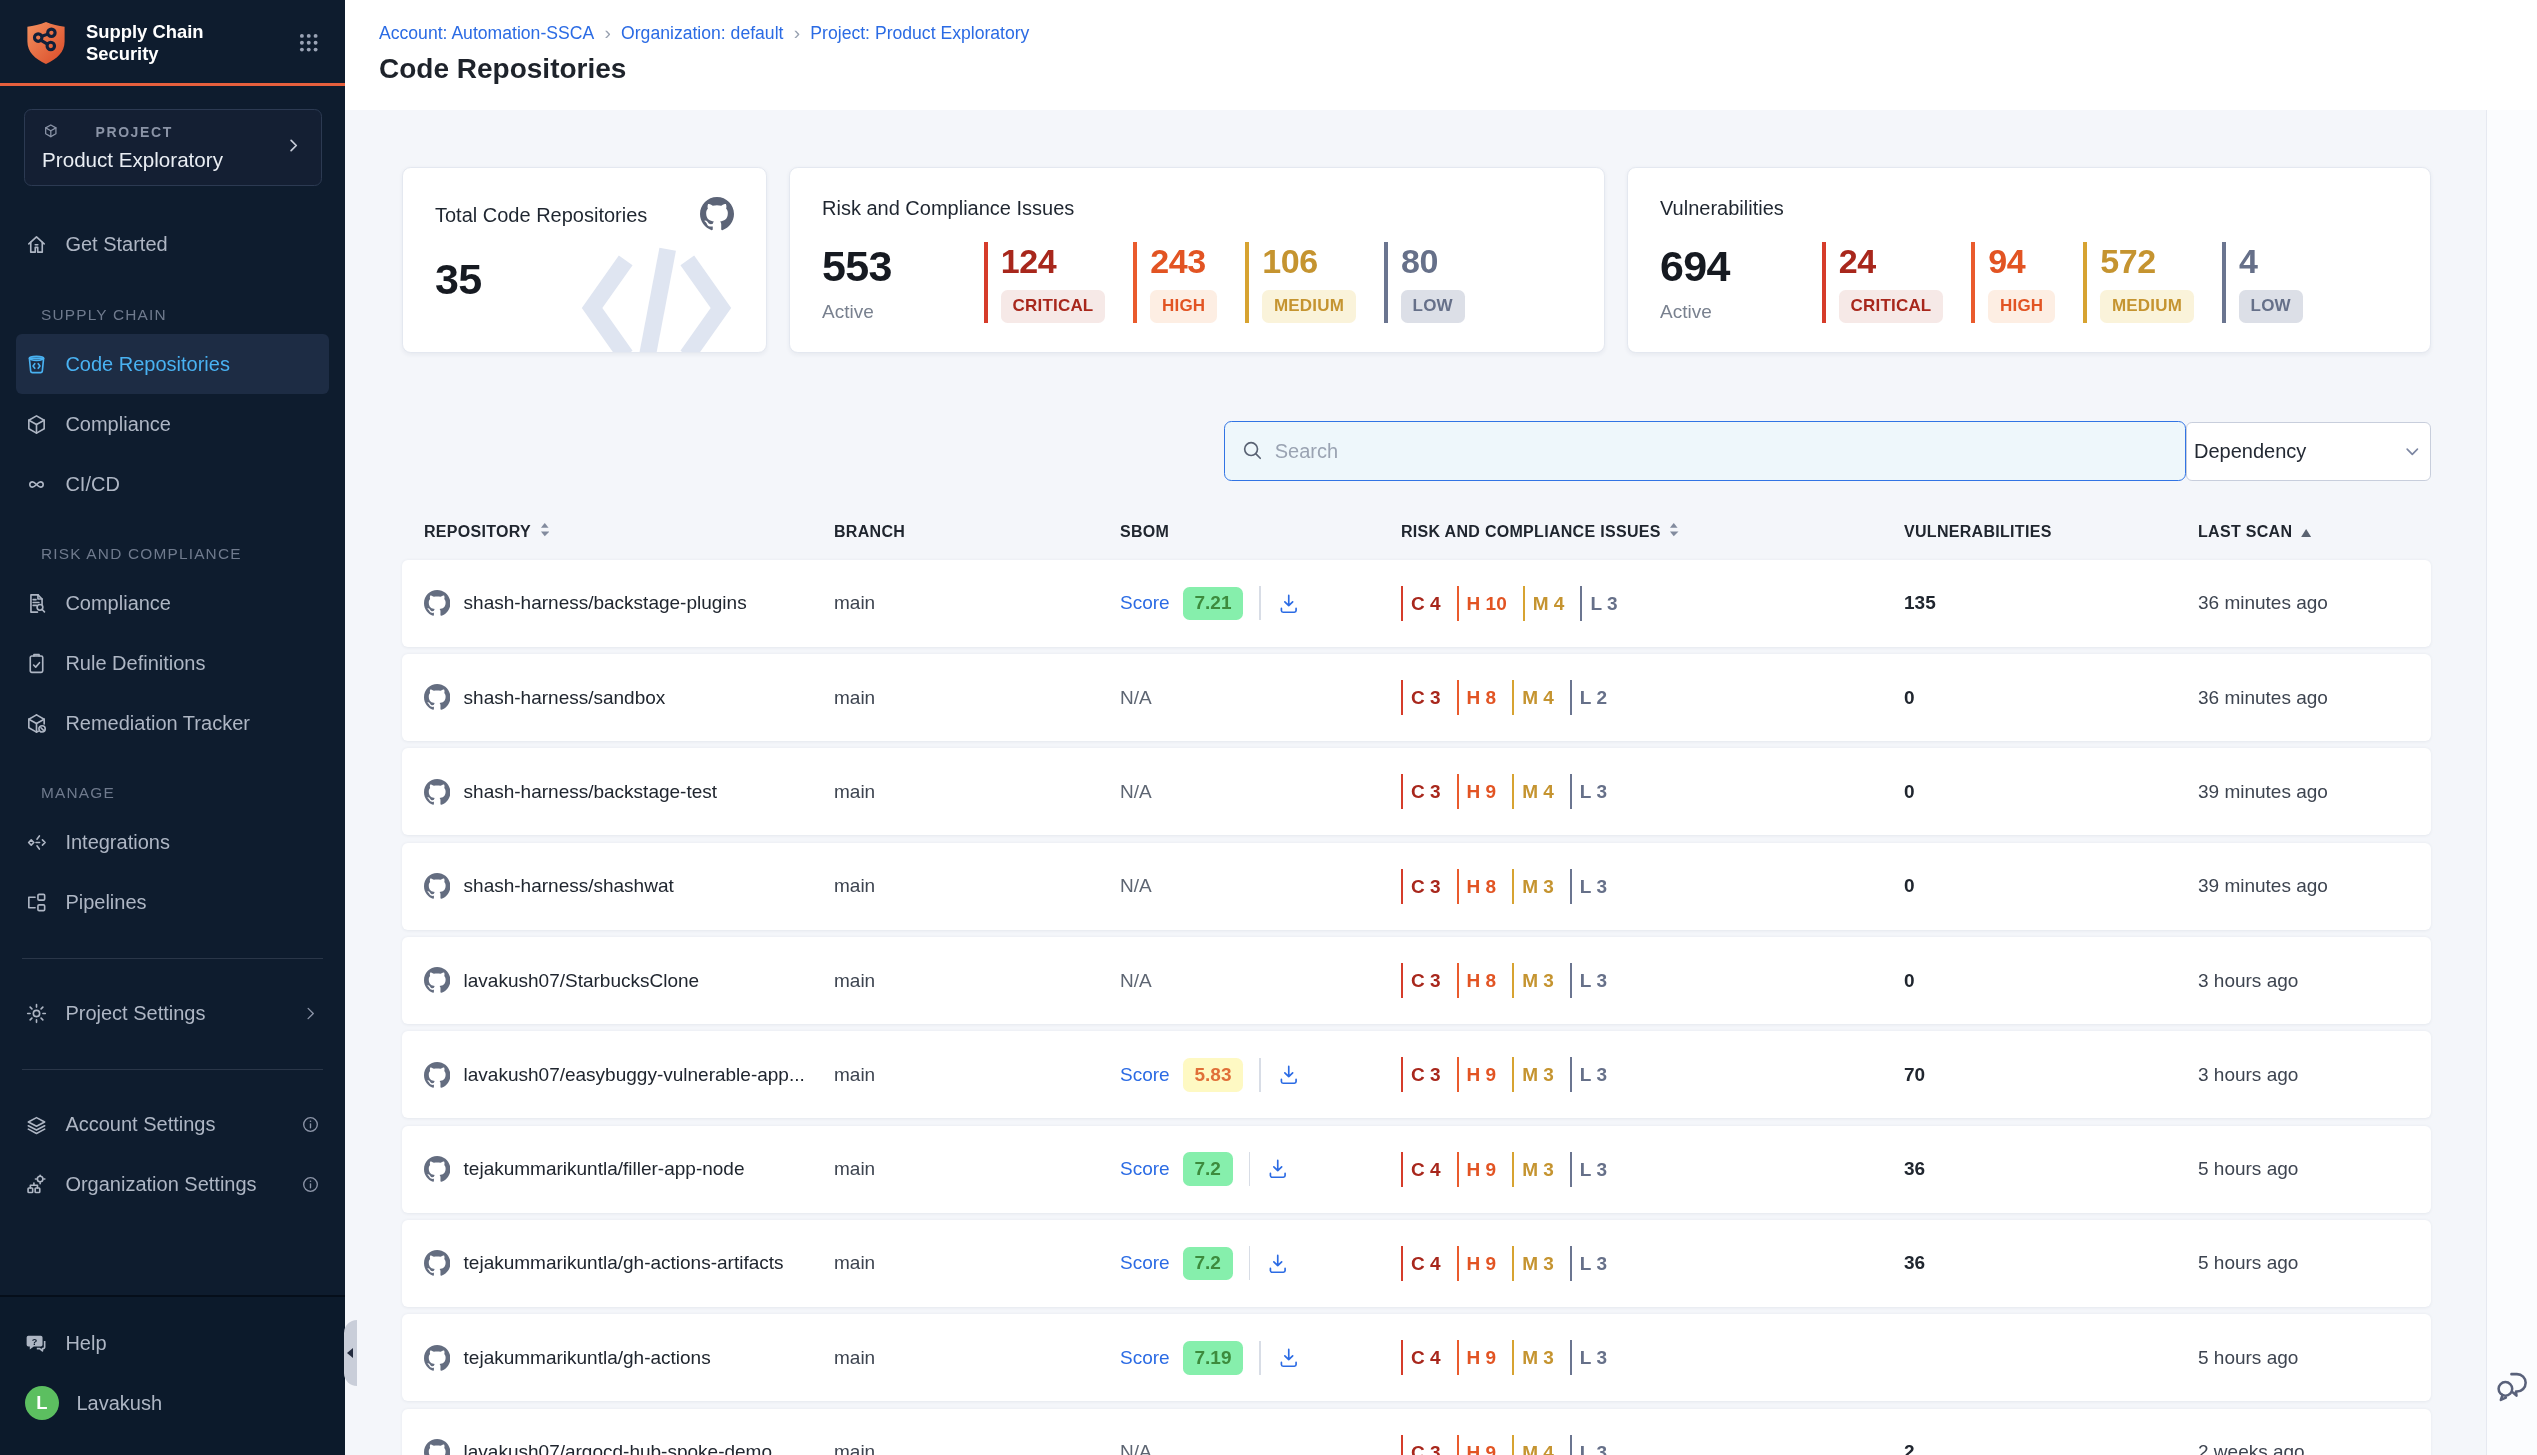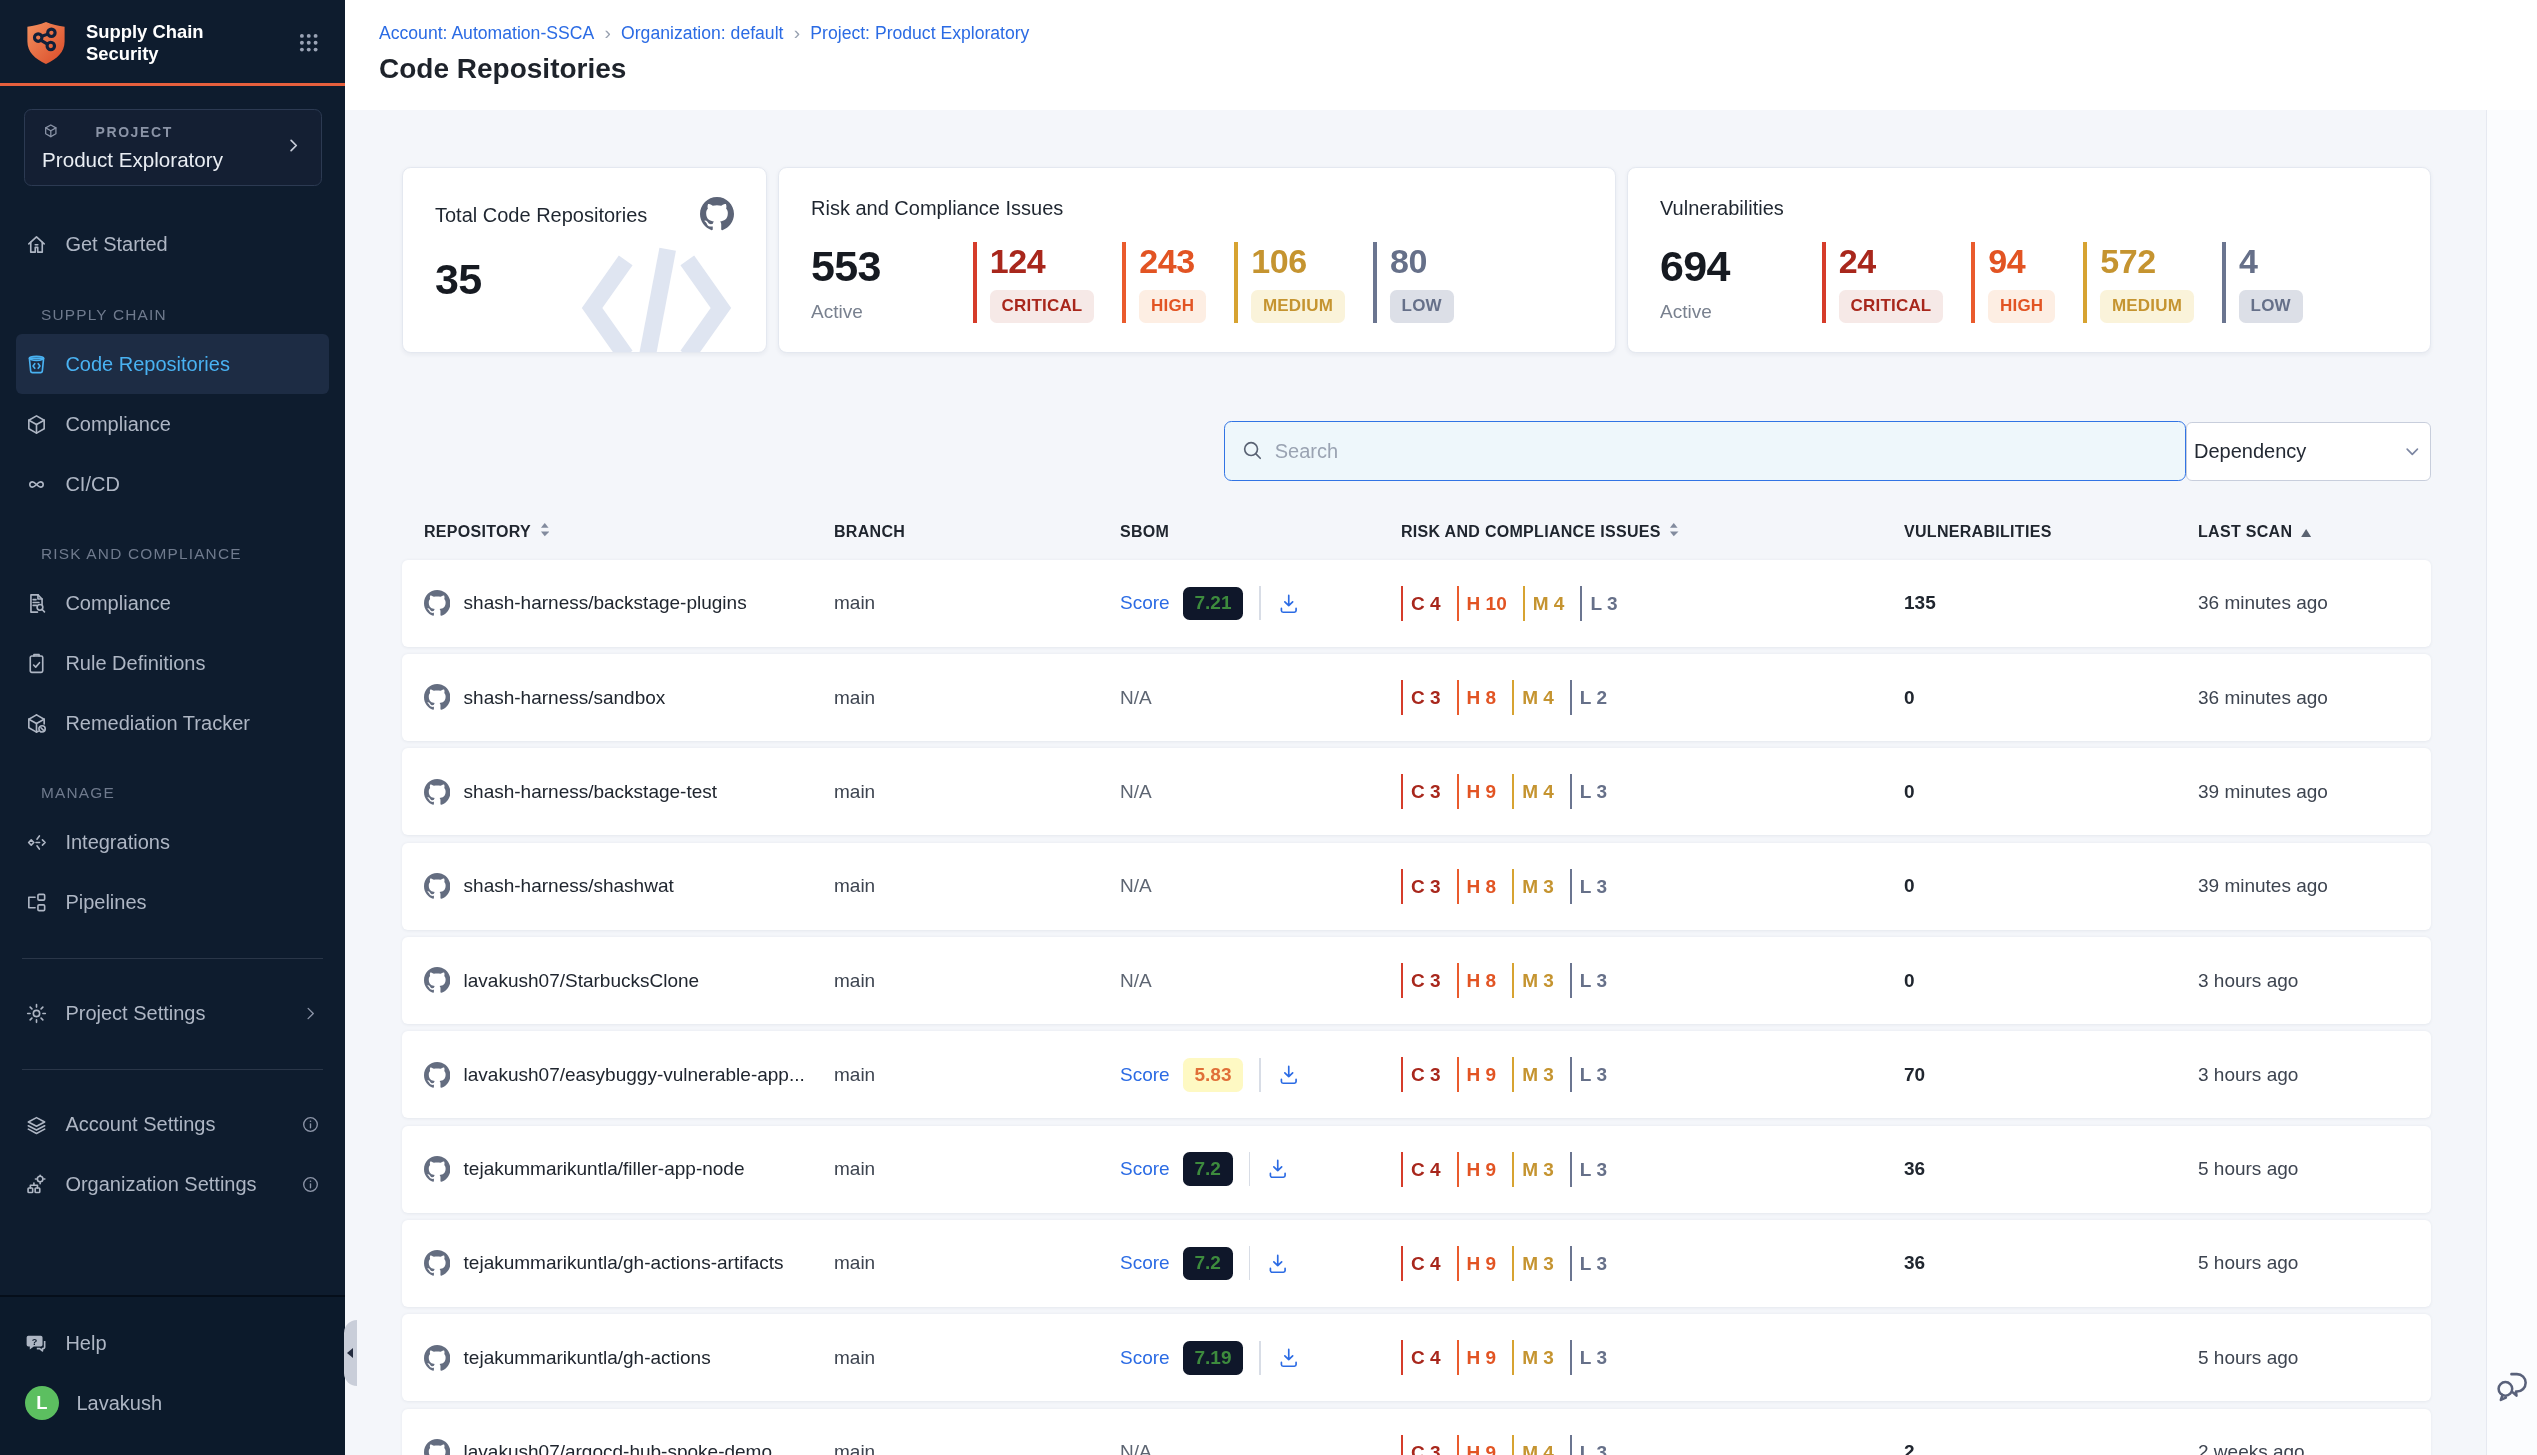--- a/index.html
+++ b/index.html
@@ -43,21 +43,21 @@
   .crumb { color:#2b6be4; cursor:pointer; text-decoration:none; }
   .crumb-sep { color:#98a1b0; font-size:19px; }
   .page-title { margin-top:8.8px; font-size:28px; font-weight:700; color:#1e232b; }
 
   .content { flex:1; padding:57px 55px 0 57px; margin-right:52px; overflow:hidden; }
   .right-rail { position:absolute; top:110px; right:0; bottom:0; width:52px; background:#fbfcfe; border-left:0.7px solid #e6e9f1; }
   .chat-fab { position:absolute; bottom:48px; left:7.3px; color:#59617a; cursor:pointer; }
   .chat-fab svg { width:38px; height:38px; }
 
   
-  .cards { display:flex; gap:11px; }
+  .cards { display:flex; gap:22px; }
   .card { background:#fff; border:0.7px solid #e4e8f0; border-radius:8.8px; box-shadow:0 1.5px 4.4px rgba(40,50,80,.06); padding:29px 32px; height:186px; position:relative; overflow:hidden; }
   .card.total { width:365px; }
   .card.risk  { flex:1; }
   .card.vuln  { width:804px; }
   .card-title-row { display:flex; justify-content:space-between; align-items:center; }
   .card-title { font-size:20px; color:#1f2630; }
   .card-gh svg { width:34px; height:34px; color:#5c6477; }
   .card-body { display:flex; align-items:flex-start; margin-top:22px; gap:92px; }
   .big-num { font-size:43px; font-weight:700; color:#161a21; letter-spacing:-0.7px; }
   .active-label { font-size:19px; color:#79818f; margin-top:10.3px; }
@@ -89,21 +89,21 @@
   .th { display:flex; align-items:center; gap:8.8px; white-space:nowrap; cursor:pointer; }
   .th:first-child { padding-left:22px; }
   .rows { display:flex; flex-direction:column; gap:7.3px; margin-top:5.9px; }
   .row { background:#fff; border-radius:5.9px; box-shadow:0 0.7px 2.9px rgba(40,50,80,.07); height:87px; font-size:19px; cursor:pointer; }
   .cell-repo { display:flex; align-items:center; gap:13.2px; padding-left:22px; font-weight:500; color:#20262f; white-space:nowrap; overflow:hidden; }
   .cell-repo .icon svg { width:26.4px; height:26.4px; color:#646d80; display:block; }
   .cell-branch { color:#3d4450; }
   .cell-sbom { display:flex; align-items:center; gap:13.2px; }
   .score-label { color:#2b6be4; font-weight:500; }
   .score-badge { padding:5.9px 11.7px; border-radius:6.6px; font-weight:700; }
-  .tone-green  { background:#0f172a; color:#3d8b3d; }
+  .tone-green  { background:#86efac; color:#3d8b3d; }
   .tone-orange { background:#fef9c3; color:#e06f38; }
   .sbom-divider { width:1.5px; height:34px; background:#d8dde6; margin:0 2.9px; }
   .download { color:#2b6be4; }
   .download svg { width:23.5px; height:23.5px; display:block; }
   .na { color:#5d6572; }
   .cell-issues { display:flex; align-items:center; }
   .chip { border-left:2.9px solid var(--bar); padding-left:8px; margin-right:16px; font-weight:700; color:var(--txt); height:35px; line-height:35px; white-space:nowrap; }
   .cell-vulns { font-weight:600; color:#20262f; }
   .cell-last { color:#3d4450; }
 </style>

